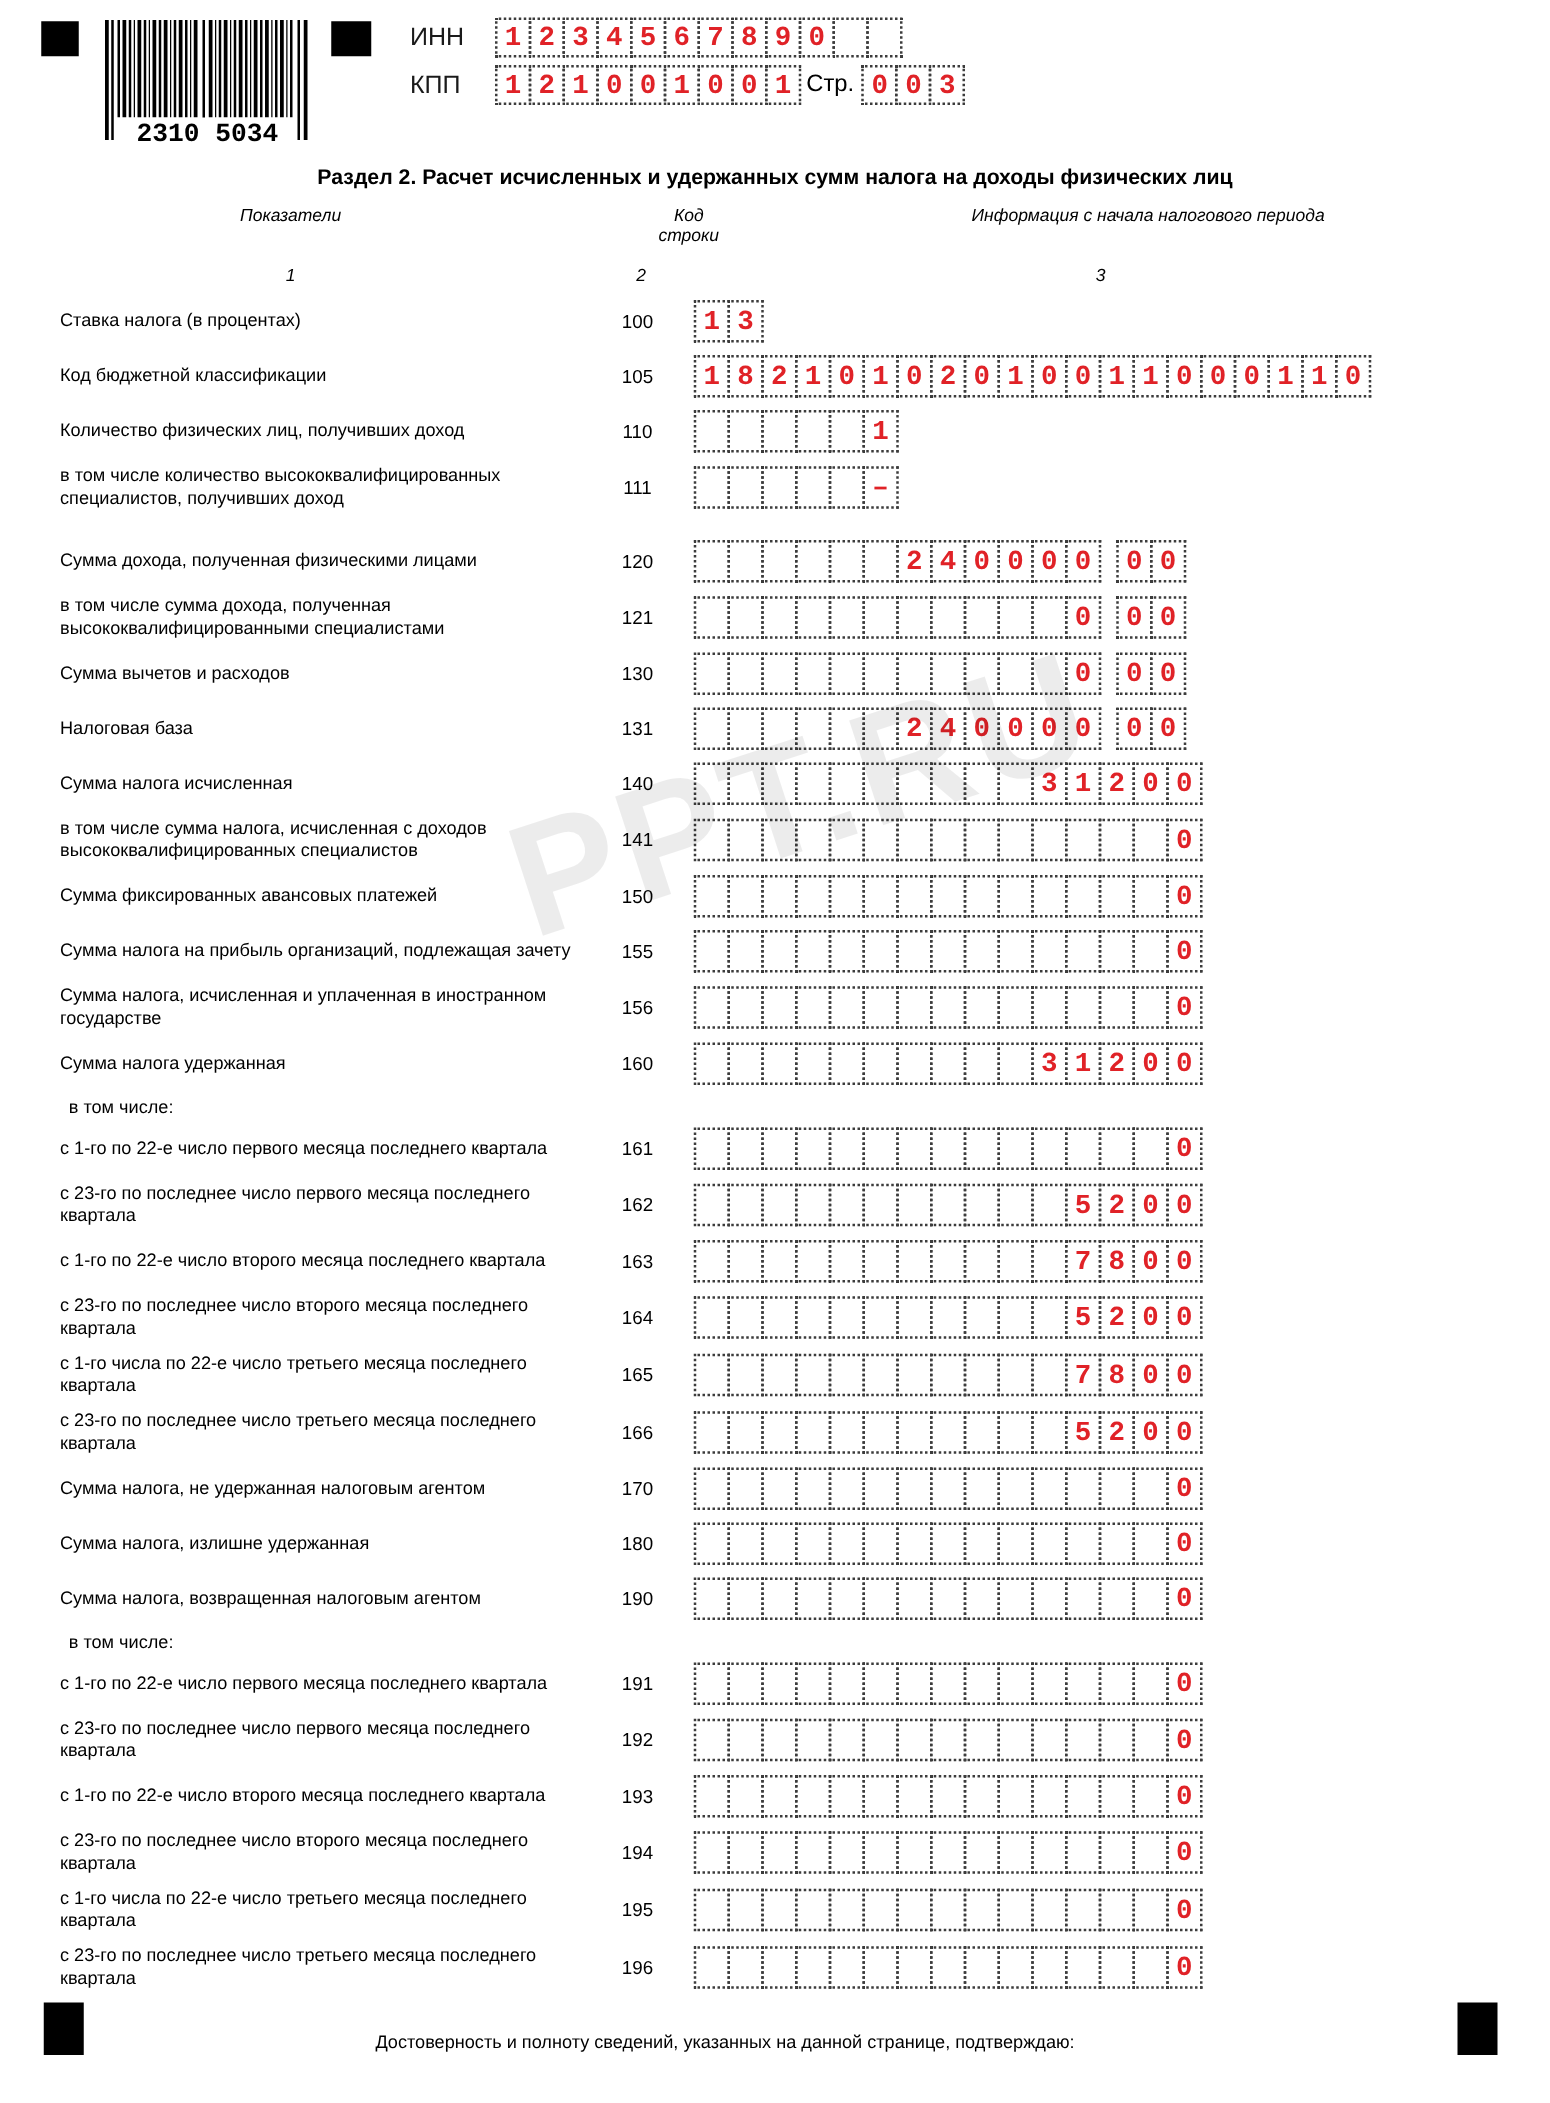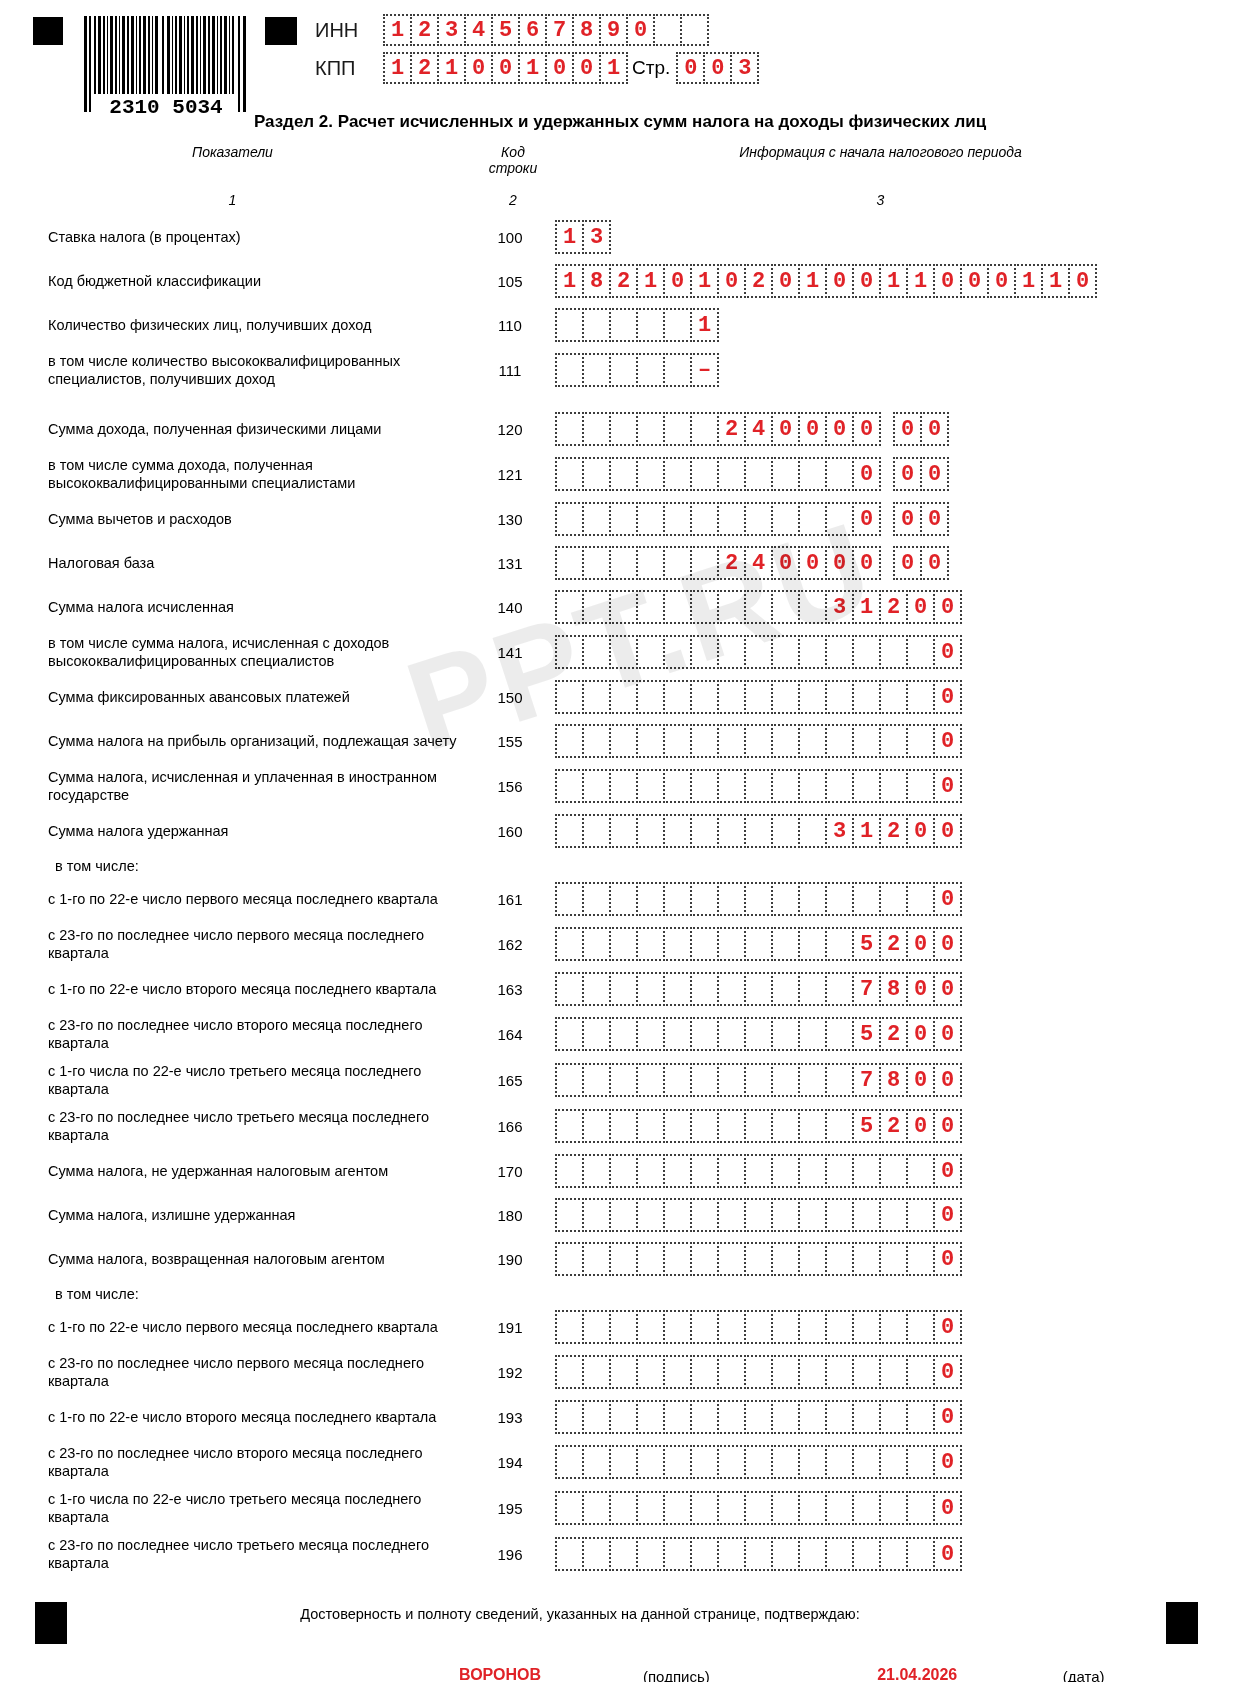--- a/index.html
+++ b/index.html
@@ -7,36 +7,36 @@
         font-family:"Liberation Sans",sans-serif;color:#000;}
   
   .topbar{position:relative;height:112px;}
   .sq{position:absolute;background:#000;}
   .sq-tl{left:33px;top:17px;width:30px;height:28px;}
   .sq-tr{left:265px;top:17px;width:32px;height:28px;}
   .sq-bl{left:35px;bottom:38px;width:32px;height:42px;}
   .sq-br{right:42px;bottom:38px;width:32px;height:42px;}
   .barcode{position:absolute;left:84px;top:16px;}
   .bctext{font-family:"Liberation Mono",monospace;font-size:21px;font-weight:bold;}
-  .idrows{position:absolute;left:315px;top:14px;}
+  .idrows{position:absolute;left:328px;top:14px;}
   .idrow{display:flex;align-items:center;margin-bottom:6px;}
   .idlabel{width:68px;font-size:20px;color:#1a1a1a;}
   .strlabel{font-size:19px;margin:0 6px 0 4px;}
   
   .cellgroup{display:inline-flex;}
   .cell{box-sizing:border-box;width:29px;height:34px;border:2px dotted #3c3c3c;margin-left:-2px;
         display:inline-flex;align-items:center;justify-content:center;
         font-family:"Liberation Mono",monospace;font-weight:bold;font-size:22px;color:var(--red,#e02227);}
   .cellgroup .cell:first-child{margin-left:0;}
   .idrow .cell{height:32px;}
   .kop{margin-left:12px;}
   
-  .title{margin-top:0;text-align:center;font-size:17px;font-weight:bold;}
+  .title{margin-top:20px;text-align:center;font-size:17px;font-weight:bold;}
   .colheads,.colnums{display:flex;align-items:flex-start;font-style:italic;font-size:14px;text-align:center;}
-  .colheads{margin-top:12px;}
+  .colheads{margin-top:12px;gap:38px;}
   .ch1{width:465px;} .ch2{width:96px;} .ch3{flex:1;padding-right:40px;}
   .ch2 .wrap2{display:inline-block;width:58px;}
   .colnums{margin-top:16px;margin-bottom:12px;}
   
   .row{display:flex;align-items:center;margin-bottom:10px;position:relative;min-height:34px;}
   .row.gap-before{margin-top:24px;}
   .label{box-sizing:border-box;width:465px;padding-left:48px;font-size:14.5px;line-height:18px;}
   .label.indent{}
   .code{width:90px;text-align:center;font-size:15px;}
   .field{display:flex;align-items:center;}

